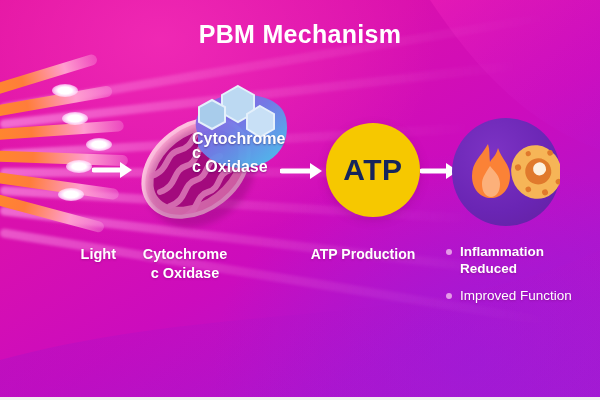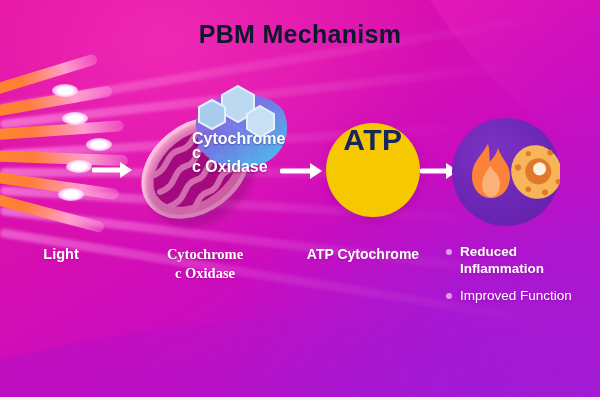--- a/index.html
+++ b/index.html
@@ -64,21 +64,21 @@
     width: 26px; height: 13px;
     border-radius: 50%;
     background: radial-gradient(ellipse at center, #ffffff 0%, #ffffff 38%, rgba(255,230,255,0.85) 58%, rgba(255,200,250,0.0) 100%);
     filter: blur(0.6px);
   }
   
   .title {
     position: absolute;
     left: 0; right: 0; top: 20px;
     text-align: center;
-    color: #0f172a;
+    color: #ffffff;
     font-size: 25px;
     font-weight: bold;
     letter-spacing: 0.3px;
   }
   
   .arrow { position: absolute; }
   
   .mito-wrap { position: absolute; left: 124px; top: 100px; width: 140px; height: 135px; }
   .mito-shadow {
     position: absolute; left: 18px; top: 30px;
@@ -101,21 +101,21 @@
     text-shadow: 0 1px 2px rgba(60,0,80,0.45);
   }
   
   .atp-circle {
     position: absolute;
     left: 326px; top: 123px;
     width: 94px; height: 94px;
     border-radius: 50%;
     background: #f6c800;
     box-shadow: 0 3px 10px rgba(120,0,100,0.25);
-    display: flex; justify-content: center;
+    display: flex; align-items: center; justify-content: center;
   }
   .atp-text {
     color: #16255c;
     font-size: 30px;
     font-weight: bold;
     letter-spacing: 0.5px;
   }
   
   .out-circle {
     position: absolute;
@@ -127,22 +127,22 @@
   
   .cap {
     position: absolute;
     color: #ffffff;
     font-weight: bold;
     text-align: center;
     font-size: 14.5px;
     line-height: 19px;
     text-shadow: 0 1px 2px rgba(110,0,90,0.35);
   }
-  .cap-light { left: 6px; top: 245px; width: 110px; }
-  .cap-cco   { left: 120px; top: 245px; width: 170px; font-family: Liberation Serif, serif; }
+  .cap-light { left: 6px; top: 245px; width: 110px; text-align: right; }
+  .cap-cco   { left: 100px; top: 245px; width: 170px; }
   .cap-atp   { left: 288px; top: 245px; width: 150px; font-size: 14px; }
   
   .bullets { position: absolute; left: 446px; top: 243px; width: 152px; }
   .bullet-row { position: relative; padding-left: 14px; margin-bottom: 10px; }
   .bullet-dot {
     position: absolute; left: 0; top: 6px;
     width: 6px; height: 6px; border-radius: 50%;
     background: #e59ae8;
   }
   .bullet-text {
@@ -296,28 +296,28 @@
     </svg>
   </div>
 
   <div class="cap cap-light">Light</div>
 
   <div class="cap cap-cco">
     <div>Cytochrome</div>
     <div>c Oxidase</div>
   </div>
 
-  <div class="cap cap-atp">ATP Cytochrome</div>
+  <div class="cap cap-atp">ATP Production</div>
 
   <div class="bullets">
     <div class="bullet-row">
       <span class="bullet-dot"></span>
       <div class="bullet-text strong">
+        <div>Inflammation</div>
         <div>Reduced</div>
-        <div>Inflammation</div>
       </div>
     </div>
     <div class="bullet-row">
       <span class="bullet-dot"></span>
       <div class="bullet-text">
         <div>Improved Function</div>
       </div>
     </div>
   </div>
 

